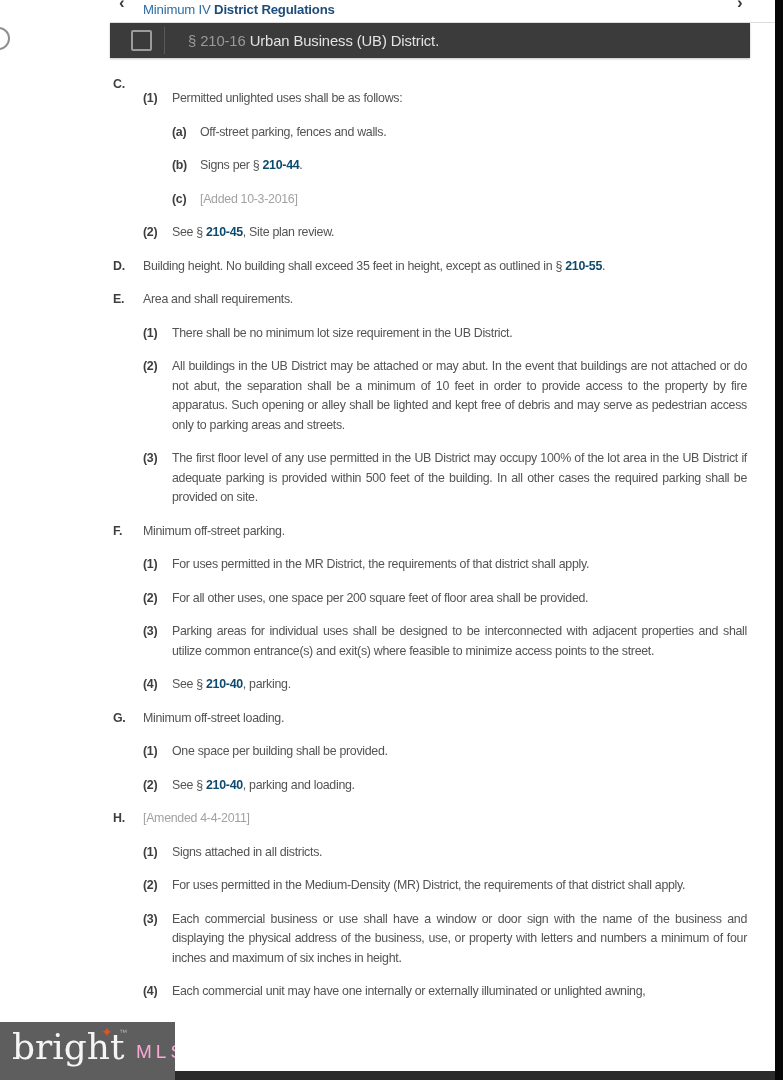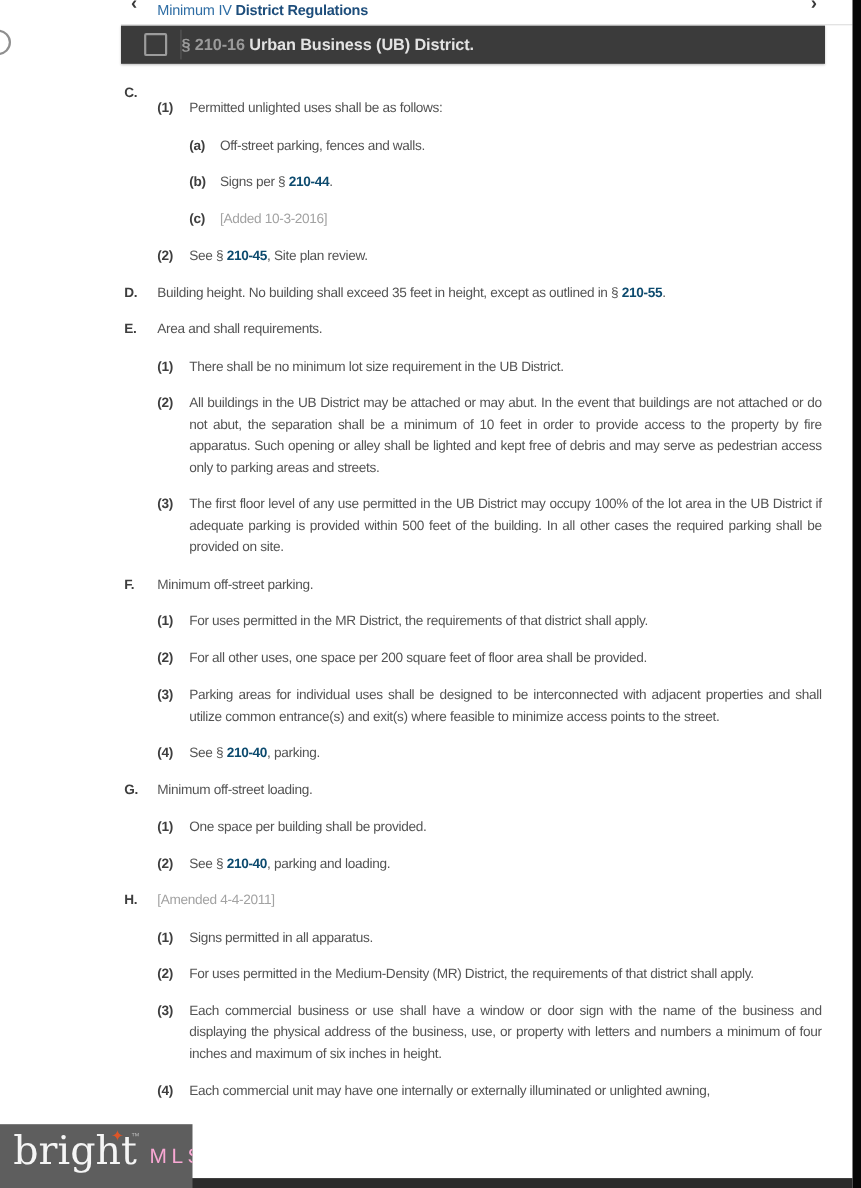--- a/index.html
+++ b/index.html
@@ -21,21 +21,21 @@
   
   .section-bar {
     width:640px; height:35px; background:#3b3b3b; display:flex; align-items:center;
     box-shadow:0 1px 2px rgba(0,0,0,0.25);
   }
   .bar-checkbox {
     width:17px; height:17px; margin-left:21px; border:2px solid #9c9c9c;
     border-radius:2px; background:transparent; flex:0 0 auto; cursor:pointer;
   }
   .bar-divider { width:1px; height:27px; background:#5a5a5a; margin-left:12px; flex:0 0 auto; }
-  .bar-text { font-size:14.8px; letter-spacing:-0.1px; white-space:nowrap;font-weight:bold; }
+  .bar-text { margin-left:23px; font-size:14.8px; letter-spacing:-0.1px; white-space:nowrap; }
   .bar-number { color:#9a9a9a; }
   .bar-title { color:#e3e3e3; }
 
   
   .content { padding:17px 28px 0 3px; font-size:12.4px; letter-spacing:-0.3px;
              line-height:19.5px; color:#545454; }
   .item { display:flex; margin-top:14px; }
   .content > .item:first-child { margin-top:0; }
   .item-label { flex:0 0 30px; font-weight:700; color:#3e3e3e; }
   .d1 > .item-label { flex-basis:29px; }
@@ -200,21 +200,21 @@
           </div>
         </div>
       </div>
       <div class="item d0">
         <span class="item-label">H.</span>
         <div class="item-body">
           <p class="item-note">[Amended 4-4-2011]</p>
           <div class="item d1">
             <span class="item-label">(1)</span>
             <div class="item-body">
-              <p class="item-text"><span>Signs permitted in all apparatus.</span></p>
+              <p class="item-text"><span>Signs attached in all districts.</span></p>
             </div>
           </div>
           <div class="item d1">
             <span class="item-label">(2)</span>
             <div class="item-body">
               <p class="item-text"><span>For uses permitted in the Medium-Density (MR) District, the requirements of that district shall apply.</span></p>
             </div>
           </div>
           <div class="item d1">
             <span class="item-label">(3)</span>

